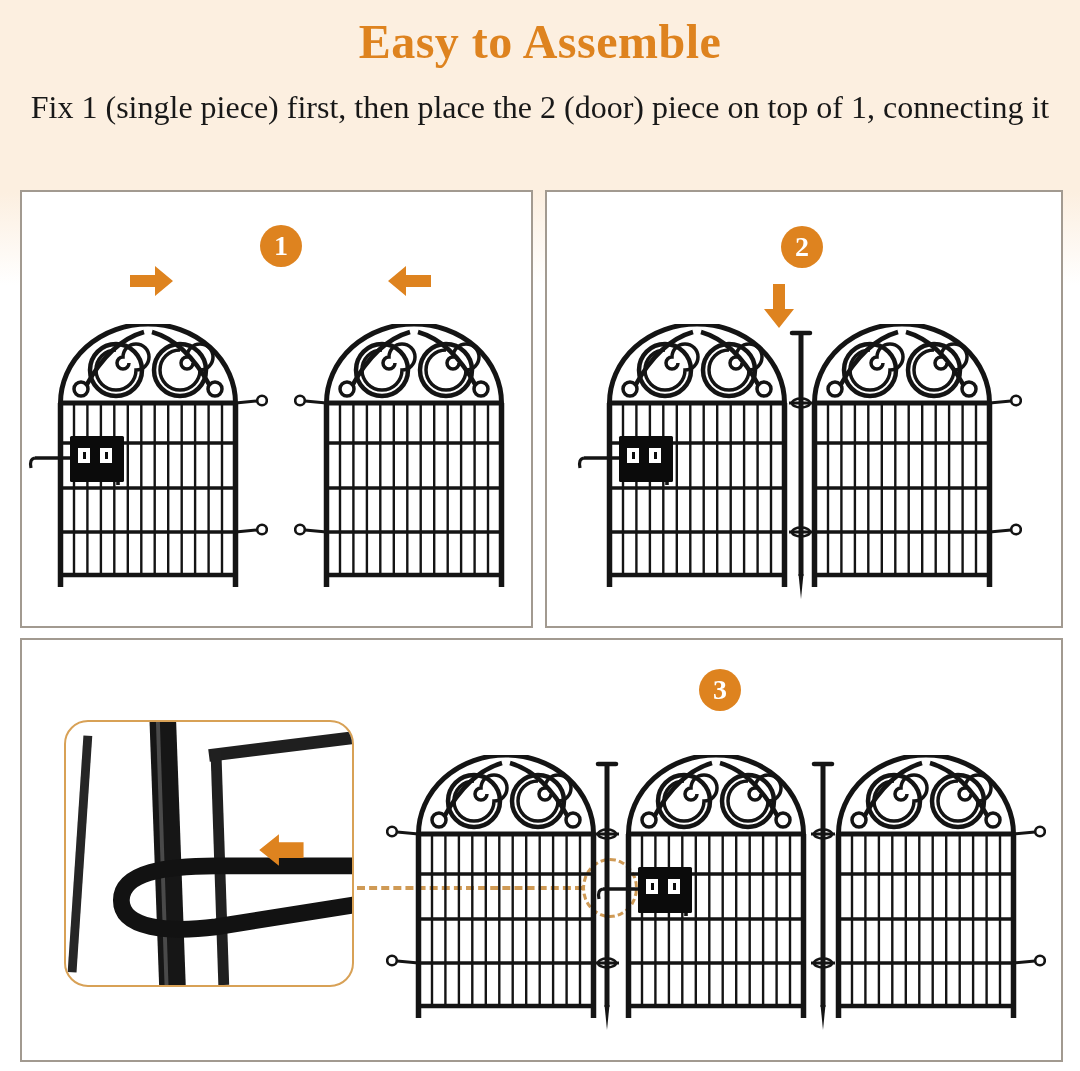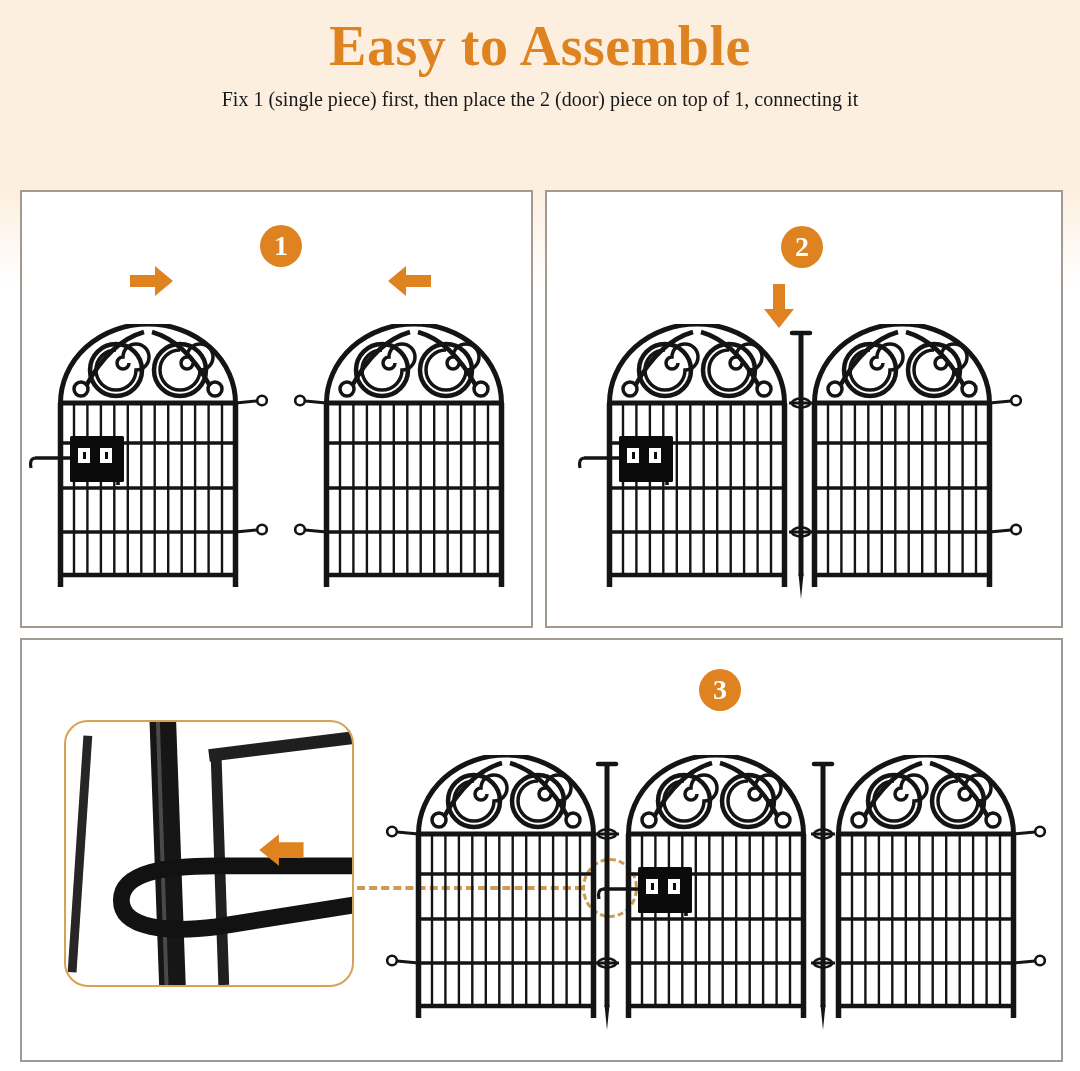--- a/index.html
+++ b/index.html
@@ -14,28 +14,28 @@
   html,body{width:1080px;height:1071px;}
   body{
     position:relative;
     font-family:"Liberation Serif","DejaVu Serif",serif;
     background:linear-gradient(180deg,var(--cream) 0px,var(--cream) 192px,#ffffff 285px,#ffffff 100%);
     overflow:hidden;
   }
   .header{position:absolute;left:0;top:0;width:1080px;text-align:center;}
   .title{
     margin-top:14px;
-    font-size:56px;
+    font-size:48px;
     font-weight:bold;
     color:var(--accent);
     letter-spacing:0.5px;
   }
   .subtitle{
-    margin-top:1px;
-    font-size:20px;
+    margin-top:18px;
+    font-size:32px;
     line-height:41px;
     color:#181818;
   }
   .panel{
     position:absolute;
     background:#ffffff;
     border:2px solid var(--panel-border);
   }
   #panel-1{left:20px;top:190px;width:513px;height:438px;}
   #panel-2{left:545px;top:190px;width:518px;height:438px;}

